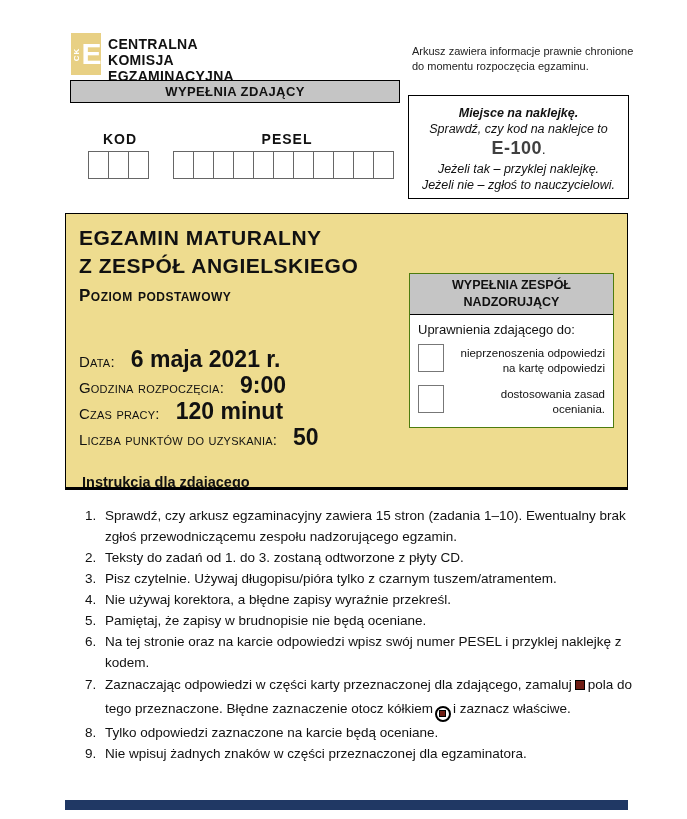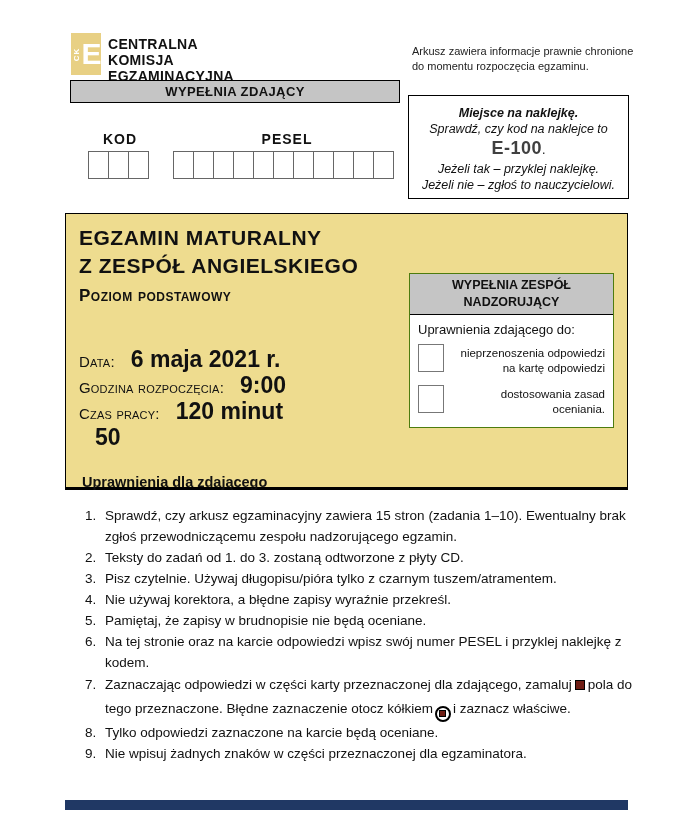--- a/index.html
+++ b/index.html
@@ -182,20 +182,21 @@
       </div>
       <div class="detail-row">
         <span class="detail-label">Godzina rozpoczęcia:</span>
         <span class="detail-value">9:00</span>
       </div>
       <div class="detail-row">
         <span class="detail-label">Czas pracy:</span>
         <span class="detail-value">120 minut</span>
       </div>
       <div class="detail-row">
+        <span class="detail-label">Liczba punktów do uzyskania:</span>
         <span class="detail-value">50</span>
       </div>
     </div>
 
     <div class="sup-box">
       <div class="sup-header">
         <div>WYPEŁNIA ZESPÓŁ</div>
         <div>NADZORUJĄCY</div>
       </div>
       <div class="sup-body">
@@ -205,21 +206,21 @@
           <div class="sup-option-label">nieprzenoszenia odpowiedzi na kartę odpowiedzi</div>
         </div>
         <div class="sup-option">
           <div class="checkbox"></div>
           <div class="sup-option-label">dostosowania zasad oceniania.</div>
         </div>
       </div>
     </div>
   </div>
 
-  <div class="instr-title">Uprawnienia dla zdającego</div>
+  <div class="instr-title">Instrukcja dla zdającego</div>
   <div class="instr-list">
     <div class="instr-item">
       <span class="instr-num">1.</span>
       <span class="instr-text">Sprawdź, czy arkusz egzaminacyjny zawiera 15 stron (zadania 1–10). Ewentualny brak zgłoś przewodniczącemu zespołu nadzorującego egzamin.</span>
     </div>
     <div class="instr-item">
       <span class="instr-num">2.</span>
       <span class="instr-text">Teksty do zadań od 1. do 3. zostaną odtworzone z płyty CD.</span>
     </div>
     <div class="instr-item">

